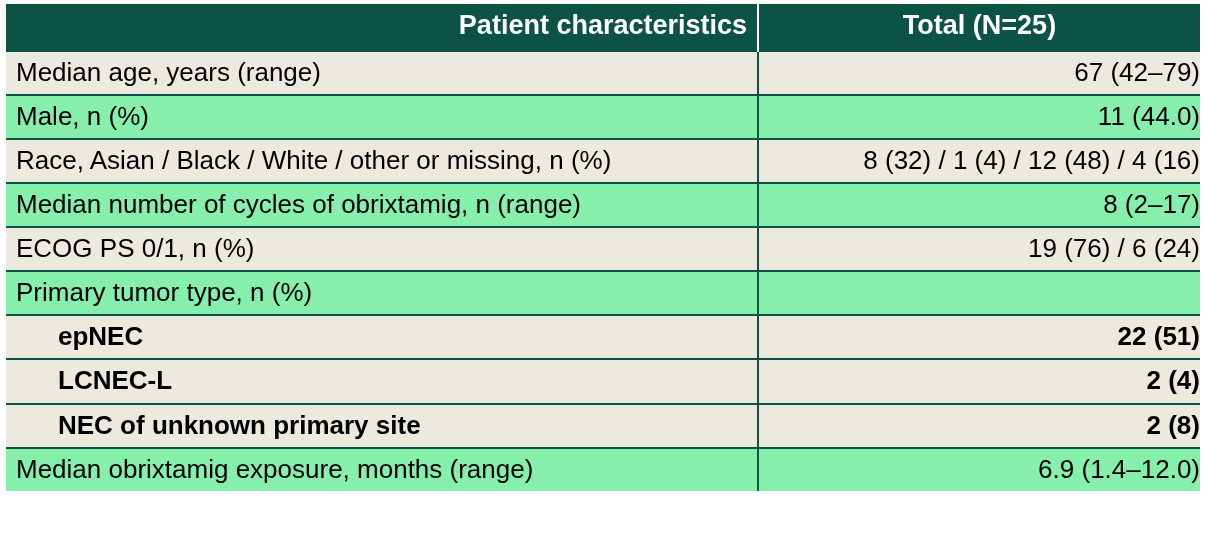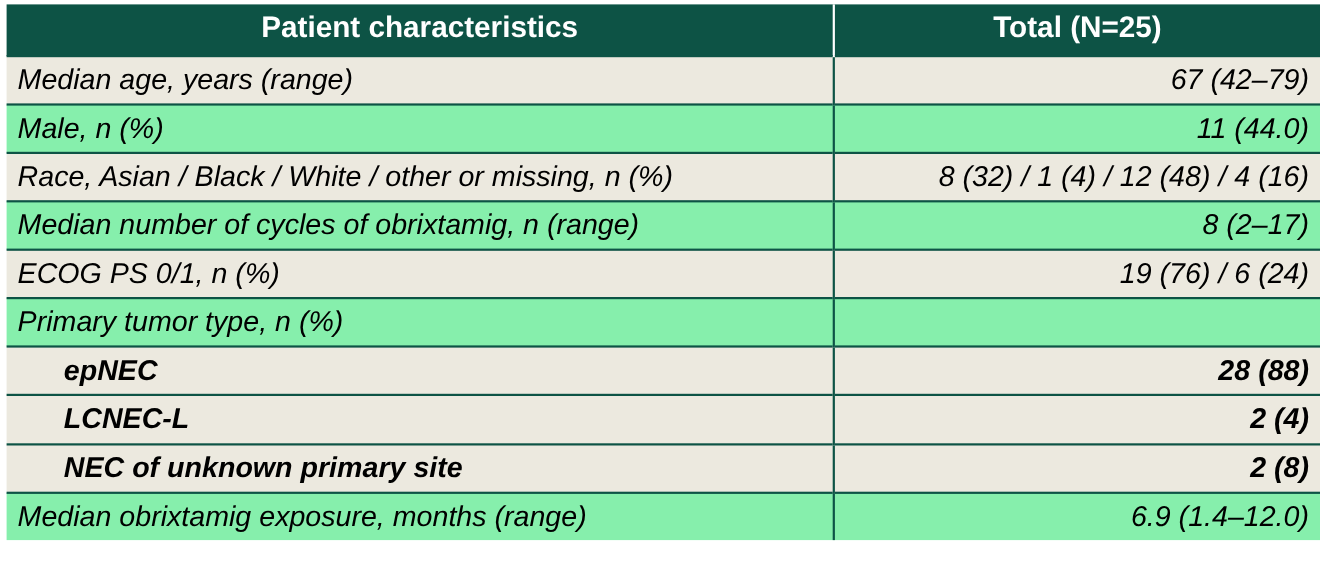--- a/index.html
+++ b/index.html
@@ -26,37 +26,36 @@
   }
   table.pt-table col.c1 { width: 752px; }
   table.pt-table col.c2 { width: 442px; }
 
   thead th {
     background: #0d5345;
     color: #ffffff;
     font-size: 27px;
     font-weight: bold;
     padding: 7px 10px 9px 10px;
-    text-align: center;
+    text-align: right;
     border: none;
     line-height: 1.1;
   }
   thead th.th-total {
     text-align: center;
     border-left: 2px solid #ffffff;
     margin-top: 48px;
   }
 
   tbody td {
     font-size: 26px;
-    padding: 6px 10px 7px 10px;
+    padding: 6px 0 7px 10px;
     border-top: 2px solid #0d5345;
     line-height: 1.12;
     vertical-align: middle;
-    font-style: italic;
   }
   tbody tr td.val {
     text-align: right;
     border-left: 2px solid #0d5345;
   }
   tbody tr.shade td {
     background: #ece9df;
   }
   tbody tr.plain td {
     background: #86efac;
@@ -100,21 +99,21 @@
         <tr class="shade">
           <td class="label">ECOG PS 0/1, n (%)</td>
           <td class="val">19 (76) / 6 (24)</td>
         </tr>
         <tr class="plain">
           <td class="label">Primary tumor type, n (%)</td>
           <td class="val"></td>
         </tr>
         <tr class="shade">
           <td class="label indent1">epNEC</td>
-          <td class="val bold">28 (88)</td>
+          <td class="val bold">22 (51)</td>
         </tr>
         <tr class="shade">
           <td class="label indent1">LCNEC-L</td>
           <td class="val bold">2 (4)</td>
         </tr>
         <tr class="shade">
           <td class="label indent1">NEC of unknown primary site</td>
           <td class="val bold">2 (8)</td>
         </tr>
         <tr class="plain">

